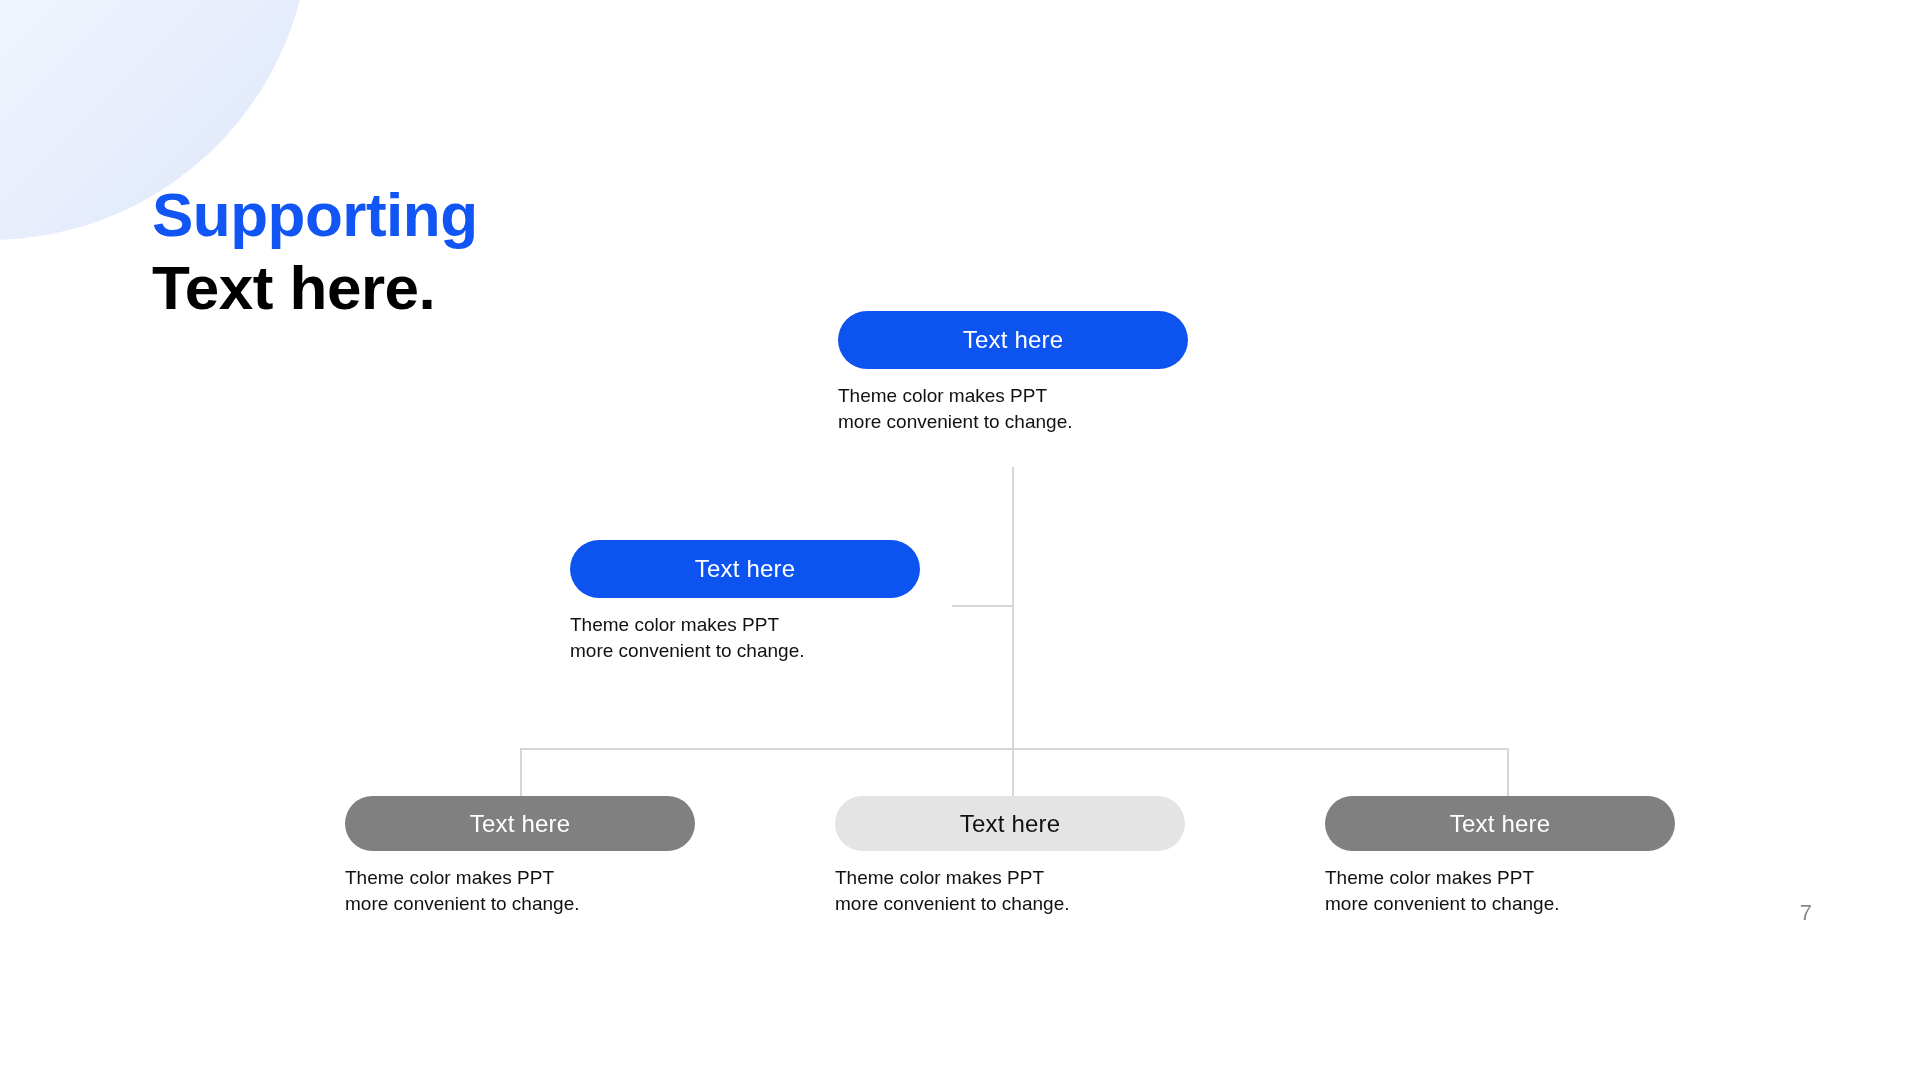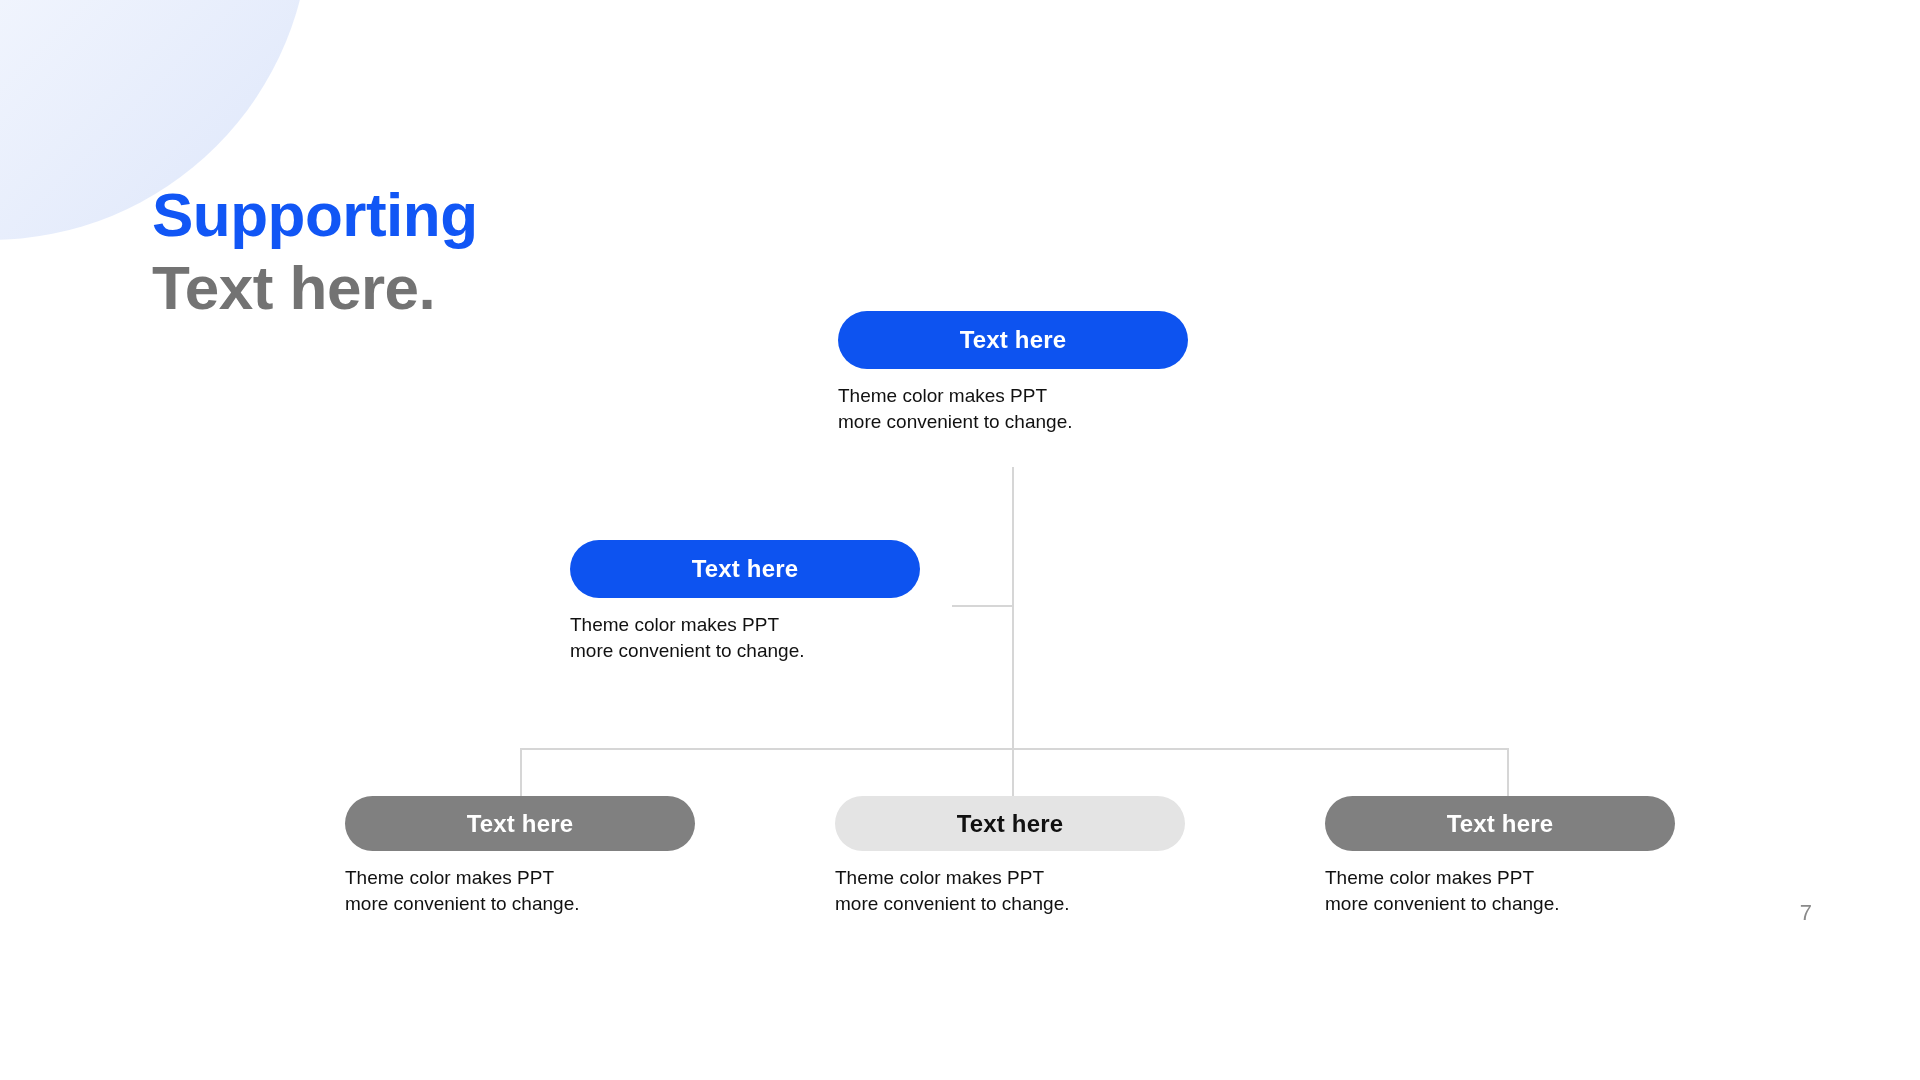--- a/index.html
+++ b/index.html
@@ -37,21 +37,21 @@
     top: 178px;
     line-height: 1.18;
   }
   .title-line {
     font-size: 62px;
     font-weight: bold;
     letter-spacing: -0.5px;
     margin: 0;
   }
   .title-line.accent { color: #1156f5; }
-  .title-line.dark   { color: #737373; }
+  .title-line.dark   { color: #000000; }
 
   
   .line {
     position: absolute;
     background: #d6d6d6;
   }
   .v-line { width: 2px; }
   .h-line { height: 2px; }
 
   
@@ -67,21 +67,21 @@
   
   .node {
     position: absolute;
   }
   .pill {
     display: flex;
     align-items: center;
     justify-content: center;
     border-radius: 999px;
     font-size: 24px;
-    font-weight: bold;
+    font-weight: normal;
     letter-spacing: 0.2px;
     box-sizing: border-box;
   }
   .pill.blue  { background: #0d53f0; color: #ffffff; }
   .pill.gray  { background: #808080; color: #ffffff; }
   .pill.light { background: #e4e4e4; color: #111111; }
 
   .caption {
     margin-top: 14px;
     font-size: 19px;

